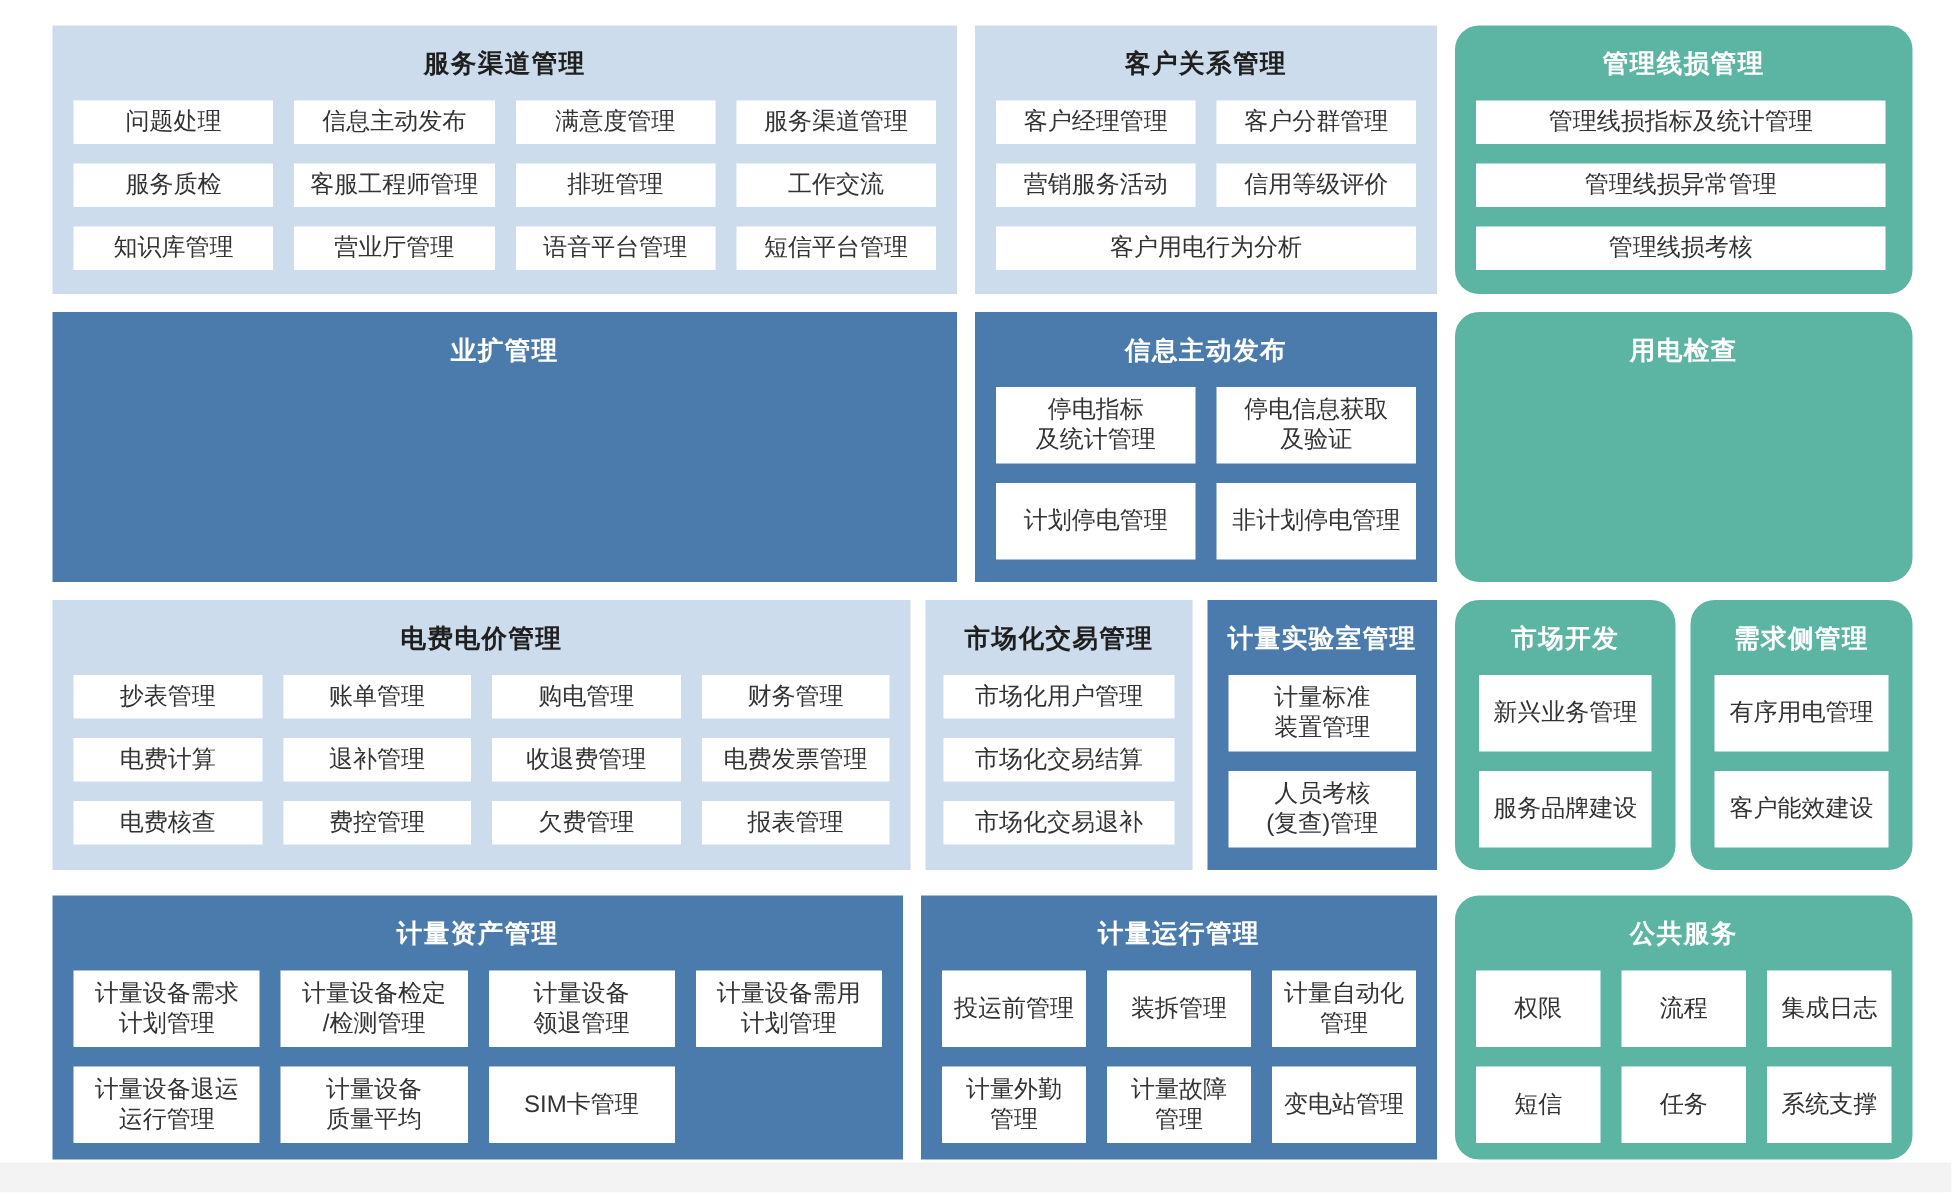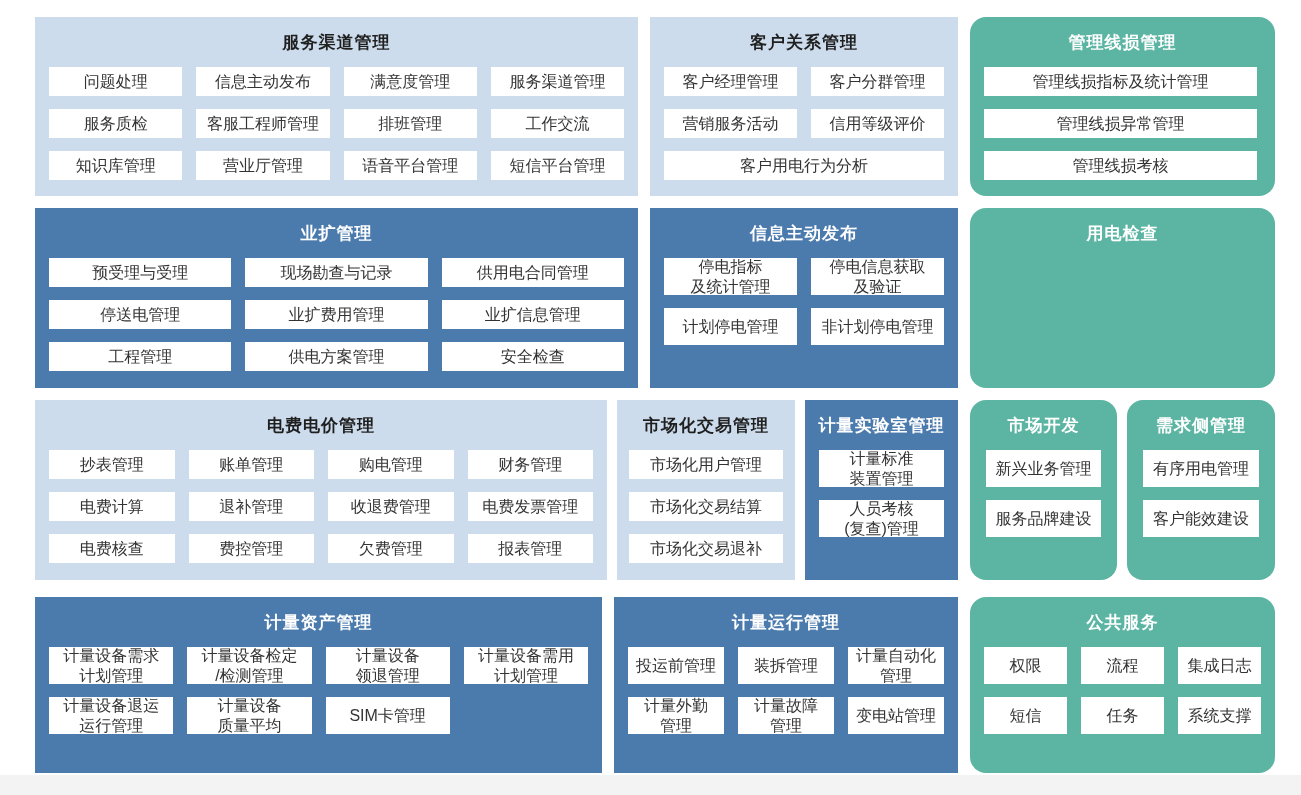--- a/index.html
+++ b/index.html
@@ -36,21 +36,21 @@
   .cols2{grid-template-columns:repeat(2,1fr);}
   .cols1{grid-template-columns:1fr;}
   .inset18{padding-left:14px;padding-right:18px;}
   .inset16{padding-left:16px;padding-right:16px;}
   .inset12{padding-left:12px;padding-right:12px;}
   .item{
     background:var(--item-bg);color:var(--item-text);
     height:29px;display:flex;align-items:center;justify-content:center;
     text-align:center;font-size:16px;line-height:1.25;white-space:pre-line;
   }
-  .tall .item{height:37px;}
+  .tall .item{height:51px;}
   .span2{grid-column:span 2;}
   .footer-strip{position:absolute;left:0;top:775px;width:1301px;height:20px;background:var(--footer-bg);}
 </style>
 </head>
 <body>
 
 <div class="page">
 
   <section class="block light" style="left:35px;top:17px;width:603px;height:179px;">
     <div class="title">服务渠道管理</div>
@@ -85,31 +85,20 @@
     <div class="title">管理线损管理</div>
     <div class="items cols1 inset18">
       <div class="item">管理线损指标及统计管理</div>
       <div class="item">管理线损异常管理</div>
       <div class="item">管理线损考核</div>
     </div>
   </section>
 
   <section class="block dark" style="left:35px;top:208px;width:603px;height:180px;">
     <div class="title">业扩管理</div>
-    <div class="items cols3">
-      <div class="item">预受理与受理</div>
-      <div class="item">现场勘查与记录</div>
-      <div class="item">供用电合同管理</div>
-      <div class="item">停送电管理</div>
-      <div class="item">业扩费用管理</div>
-      <div class="item">业扩信息管理</div>
-      <div class="item">工程管理</div>
-      <div class="item">供电方案管理</div>
-      <div class="item">安全检查</div>
-    </div>
   </section>
 
   <section class="block dark" style="left:650px;top:208px;width:308px;height:180px;">
     <div class="title">信息主动发布</div>
     <div class="items cols2 tall">
       <div class="item">停电指标
 及统计管理</div>
       <div class="item">停电信息获取
 及验证</div>
       <div class="item">计划停电管理</div>

